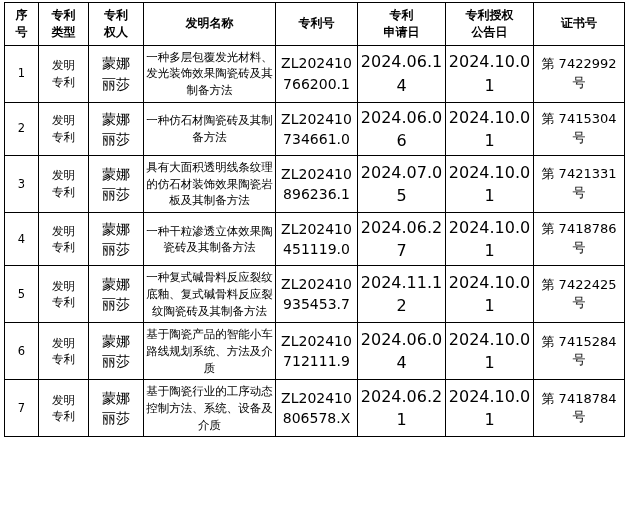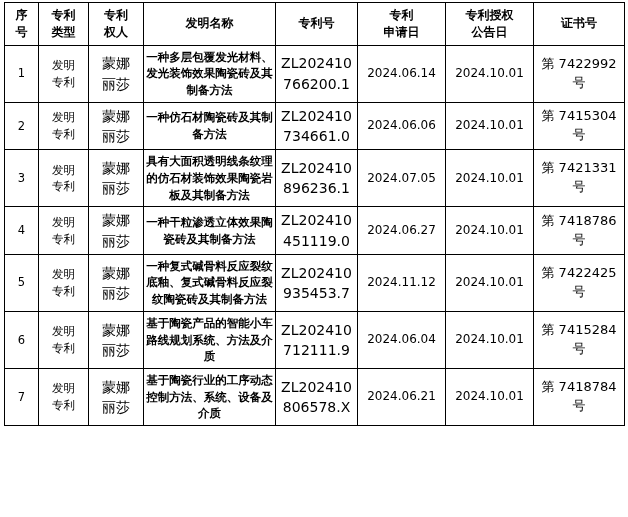--- a/index.html
+++ b/index.html
@@ -47,23 +47,23 @@
   col.c-owner    { width: 55px; }
   col.c-name     { width: 132px; }
   col.c-number   { width: 82px; }
   col.c-apply    { width: 88px; }
   col.c-grant    { width: 88px; }
   col.c-cert     { width: 91px; }
 
   td.seq-cell    { font-size: 11.5px; }
   td.type-cell   { font-size: 11.5px; margin-left: 44px; }
   td.owner-cell  { font-size: 14px; }
-  td.name-cell   { font-size: 11.5px; text-align: center; line-height: 1.5; font-weight: bold; }
+  td.name-cell   { font-size: 11.5px; text-align: center; line-height: 1.5; }
   td.number-cell { font-size: 14px; }
-  td.date-cell   { font-size: 12px; }
+  td.date-cell   { font-size: 16px; }
   td.cert-cell   { font-size: 13px; }
 
   .hdr-line { display: block; }
 </style>
 </head>
 <body>
 
 <div id="patent-table-wrapper">
   <table class="patent-table">
     <colgroup>

